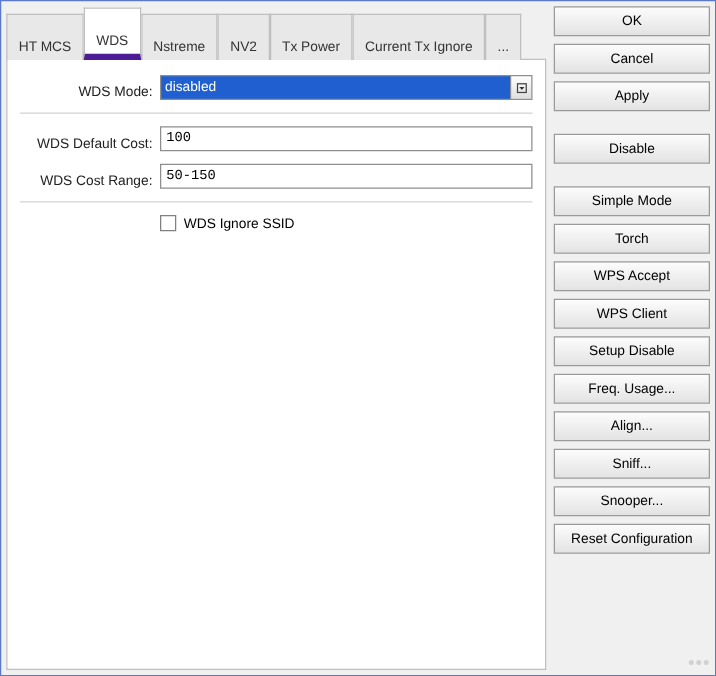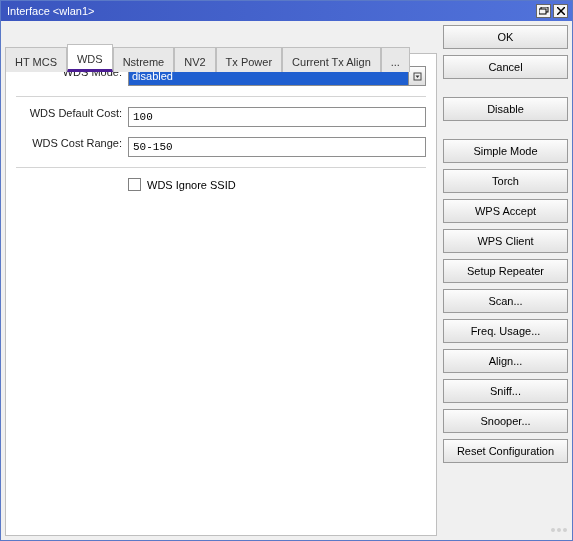--- a/index.html
+++ b/index.html
@@ -56,46 +56,46 @@
     display: flex;
     flex-direction: column;
   }
   .tabs {
     display: flex;
     align-items: flex-end;
     gap: 0;
     border-bottom: 1px solid #bfbfbf;
   }
   .tab {
-    padding: 8px 9px 4px 9px;
+    padding: 20px 9px 4px 9px;
     background: #e8e8e8;
     border: 1px solid #bfbfbf;
     border-bottom: none;
     color: #333;
     cursor: pointer;
     user-select: none;
     margin-right: 0;
     position: relative;
-    top: 19px;
+    top: 1px;
   }
   .tab.active {
     background: #fff;
     z-index: 2;
-    border-bottom: 3px solid #4c1d95;
+    border-bottom: 5px solid #4c1d95;
   }
   .panel {
     background: #fff;
     border: 1px solid #bfbfbf;
     border-top: none;
     flex: 1;
     padding: 12px 10px 0 10px;
   }
   .row {
     display: flex;
-    align-items: flex-start;
+    align-items: flex-end;
     margin-bottom: 10px;
   }
   .label {
     width: 112px;
     text-align: right;
     padding-right: 6px;
     color: #222;
   }
   .field-wrap {
     display: flex;
@@ -183,45 +183,30 @@
     gap: 2px;
     opacity: 0.25;
     padding-right: 1px;
   }
   .resize-grip span { width: 4px; height: 4px; border-radius: 50%; background: #777; }
 </style>
 </head>
 <body>
 
 <div class="window">
-  <div class="titlebar">
-    <span class="titlebar-text">Interface &lt;wlan1&gt;</span>
-    <div class="titlebar-btn">
-      <svg width="10" height="8" viewBox="0 0 10 8">
-        <rect x="2" y="0" width="7" height="5" fill="none" stroke="#000" stroke-width="1"></rect>
-        <rect x="0" y="2" width="7" height="5" fill="#f4f4f4" stroke="#000" stroke-width="1"></rect>
-      </svg>
-    </div>
-    <div class="titlebar-btn">
-      <svg width="8" height="8" viewBox="0 0 8 8">
-        <line x1="0" y1="0" x2="8" y2="8" stroke="#000" stroke-width="1.5"></line>
-        <line x1="8" y1="0" x2="0" y2="8" stroke="#000" stroke-width="1.5"></line>
-      </svg>
-    </div>
-  </div>
 
   <div class="client">
     <div class="main">
       <div class="tabs">
         <div class="tab">HT MCS</div>
         <div class="tab active">WDS</div>
         <div class="tab">Nstreme</div>
         <div class="tab">NV2</div>
         <div class="tab">Tx Power</div>
-        <div class="tab">Current Tx Align</div>
+        <div class="tab">Current Tx Ignore</div>
         <div class="tab">...</div>
       </div>
 
       <div class="panel">
 
         <div class="row">
           <div class="label">WDS Mode:</div>
           <div class="field-wrap">
             <div class="combo">
               <input class="combo-input selected" readonly="" value="disabled" style="">
@@ -259,29 +244,29 @@
           <div class="chkbox"></div>
           <span>WDS Ignore SSID</span>
         </div>
 
       </div>
     </div>
 
     <div class="sidepanel">
       <button class="btn">OK</button>
       <button class="btn">Cancel</button>
+      <button class="btn">Apply</button>
       <div class="gap"></div>
       <button class="btn">Disable</button>
       <div class="gap"></div>
       <button class="btn">Simple Mode</button>
       <button class="btn">Torch</button>
       <button class="btn">WPS Accept</button>
       <button class="btn">WPS Client</button>
-      <button class="btn">Setup Repeater</button>
-      <button class="btn">Scan...</button>
+      <button class="btn">Setup Disable</button>
       <button class="btn">Freq. Usage...</button>
       <button class="btn">Align...</button>
       <button class="btn">Sniff...</button>
       <button class="btn">Snooper...</button>
       <button class="btn">Reset Configuration</button>
 
       <div class="resize-grip">
         <span></span>
           <span></span>
           <span></span>

